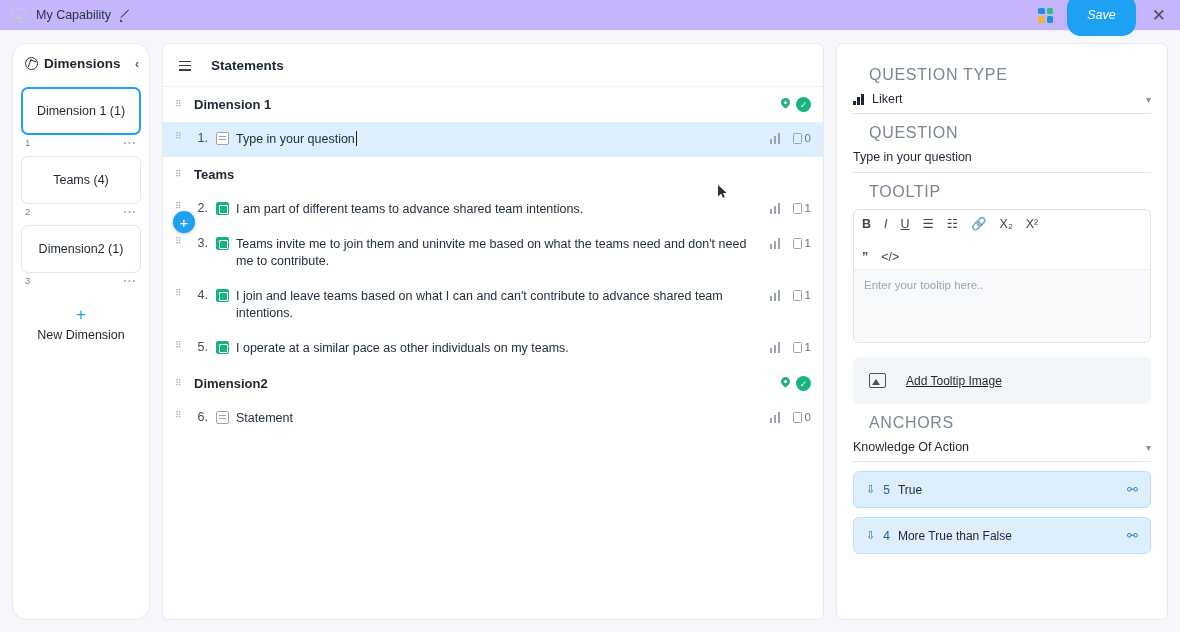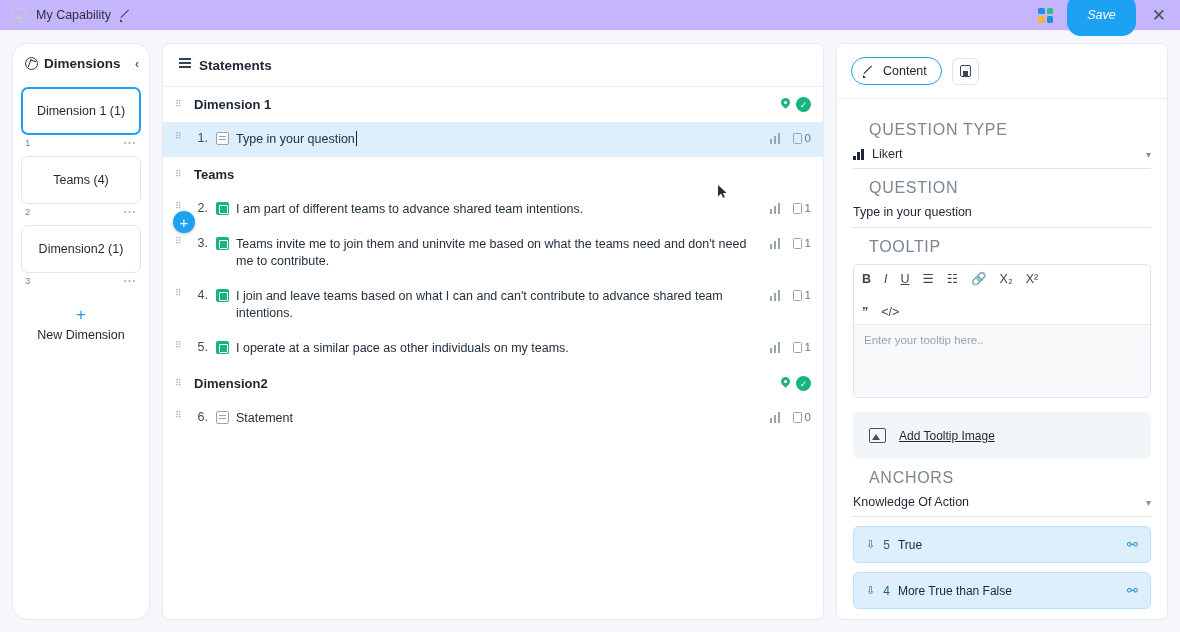--- a/index.html
+++ b/index.html
@@ -87,21 +87,21 @@
   .new-dim { text-align: center; padding: 14px 0 0 0; }
   .new-dim .plus { color: #1da1f2; font-size: 17px; line-height: 14px; cursor: pointer; }
   .new-dim .lbl { font-size: 12.5px; color: #1d2733; margin-top: 6px; }
 
   
   .stmts-panel {
     flex: 1 1 auto; background: #fff; border: 1px solid #e6eaf0; border-radius: 7px;
     display: flex; flex-direction: column; overflow: hidden; position: relative;
   }
   .stmts-head {
-    display: flex; align-items: flex-start; gap: 8px; padding: 14px 14px 13px 16px;
+    display: flex; align-items: center; gap: 20px; padding: 14px 14px 13px 16px;
     font-size: 13.5px; font-weight: bold; border-bottom: 1px solid #eceff3; color: #1d2733;
   }
   .list-icon { width: 12px; height: 10px; display: flex; flex-direction: column; justify-content: space-between; }
   .list-icon i { display: block; height: 1.6px; background: #39434f; }
   .stmts-body { flex: 1; overflow: hidden; }
 
   .row { display: flex; align-items: flex-start; padding: 9px 12px 9px 12px; position: relative; }
   .row.group { background: #fff; align-items: center; padding-top: 10px; padding-bottom: 10px; }
   .row.selected { background: #ddeffc; }
   .drag {
@@ -184,21 +184,21 @@
   .q-val { font-size: 12.5px; color: #1d2733; border-bottom: 1px solid #dfe4ea; padding-bottom: 8px; }
 
   .editor { border: 1px solid #dfe4ea; border-radius: 6px; overflow: hidden; margin-top: 2px; }
   .toolbar { padding: 7px 8px 4px 8px; border-bottom: 1px solid #e8ecf1; display: flex; flex-wrap: wrap; gap: 13px; align-items: center; }
   .toolbar span { font-size: 12.5px; color: #3b4654; cursor: pointer; line-height: 15px; }
   .toolbar .row2 { width: 100%; display: flex; gap: 13px; margin-top: 5px; }
   .ta { height: 72px; padding: 9px 10px; font-size: 11.5px; color: #9aa4b1; background: #f7f9fb; }
 
   .tooltip-img {
     margin-top: 14px; background: #f3f6f9; border-radius: 6px; height: 47px;
-    display: flex; align-items: center; gap: 13px; padding: 0 16px;
+    display: flex; align-items: center; gap: 20px; padding: 0 16px;
   }
   .img-ico { width: 17px; height: 15px; border: 1.5px solid #48525f; border-radius: 2px; position: relative; }
   .img-ico:after {
     content: ""; position: absolute; left: 2px; bottom: 2px; width: 0; height: 0;
     border-left: 4.5px solid transparent; border-right: 4.5px solid transparent; border-bottom: 6px solid #48525f;
   }
   .link-lbl { font-size: 12px; color: #1d2733; text-decoration: underline; cursor: pointer; }
 
   .anchor {
     margin-top: 9px; background: #ddeffc; border: 1px solid #bcdff8; border-radius: 6px;
@@ -418,29 +418,20 @@
       </div>
 
       <div class="add-fab">+</div>
 
       <svg class="cursor-arrow" viewBox="0 0 12 18">
         <path d="M1 1 L1 14 L4.5 10.8 L6.6 15.6 L8.6 14.7 L6.5 10.1 L10.6 10 Z" fill="#2b2b2b"></path>
       </svg>
     </div>
 
     <div class="content-panel">
-      <div class="cp-head">
-        <div class="pill">
-          <span class="pencil"></span>
-          <span>Content</span>
-        </div>
-        <div class="sq-btn">
-          <span class="save-ico"></span>
-        </div>
-      </div>
 
       <div class="cp-body">
 
         <div class="sec-label">QUESTION TYPE</div>
         <div class="sel-row">
           <span class="likert-ico">
               <i></i>
               <i></i>
               <i></i>
             </span>

